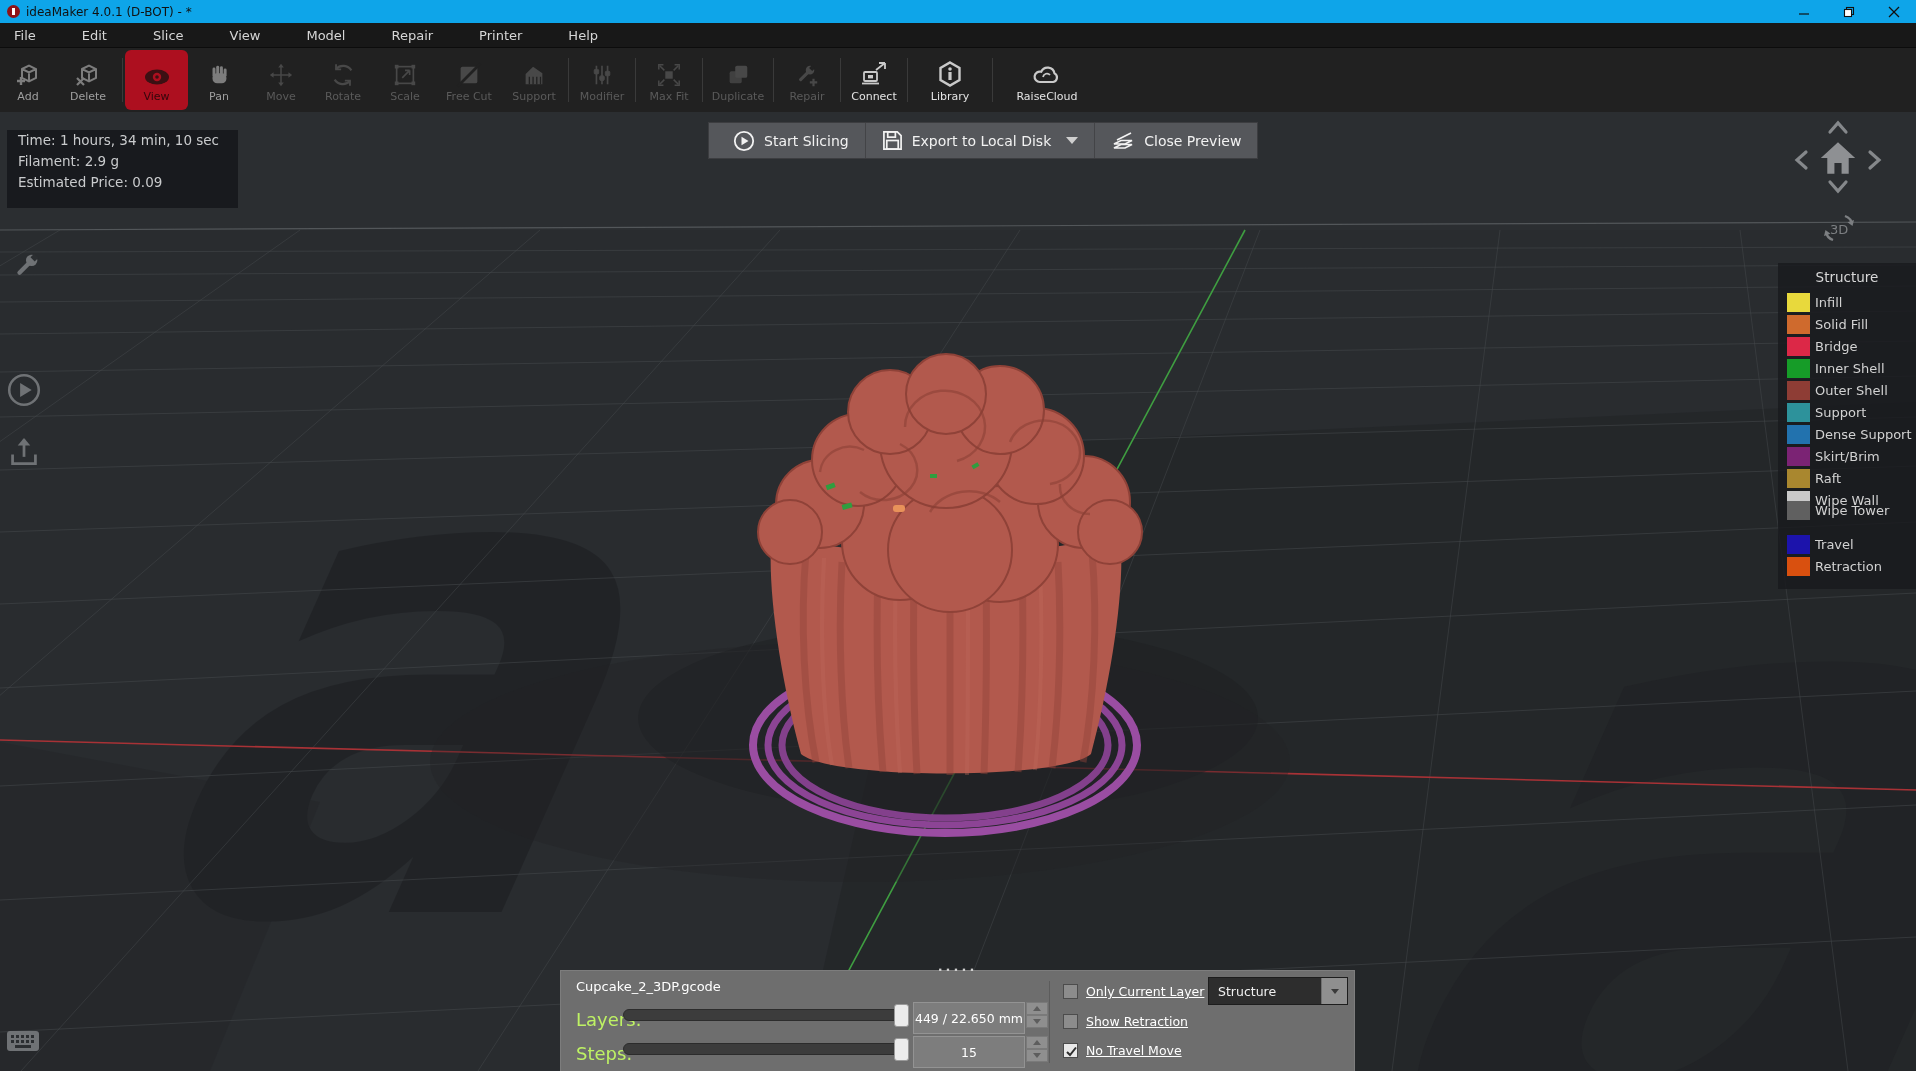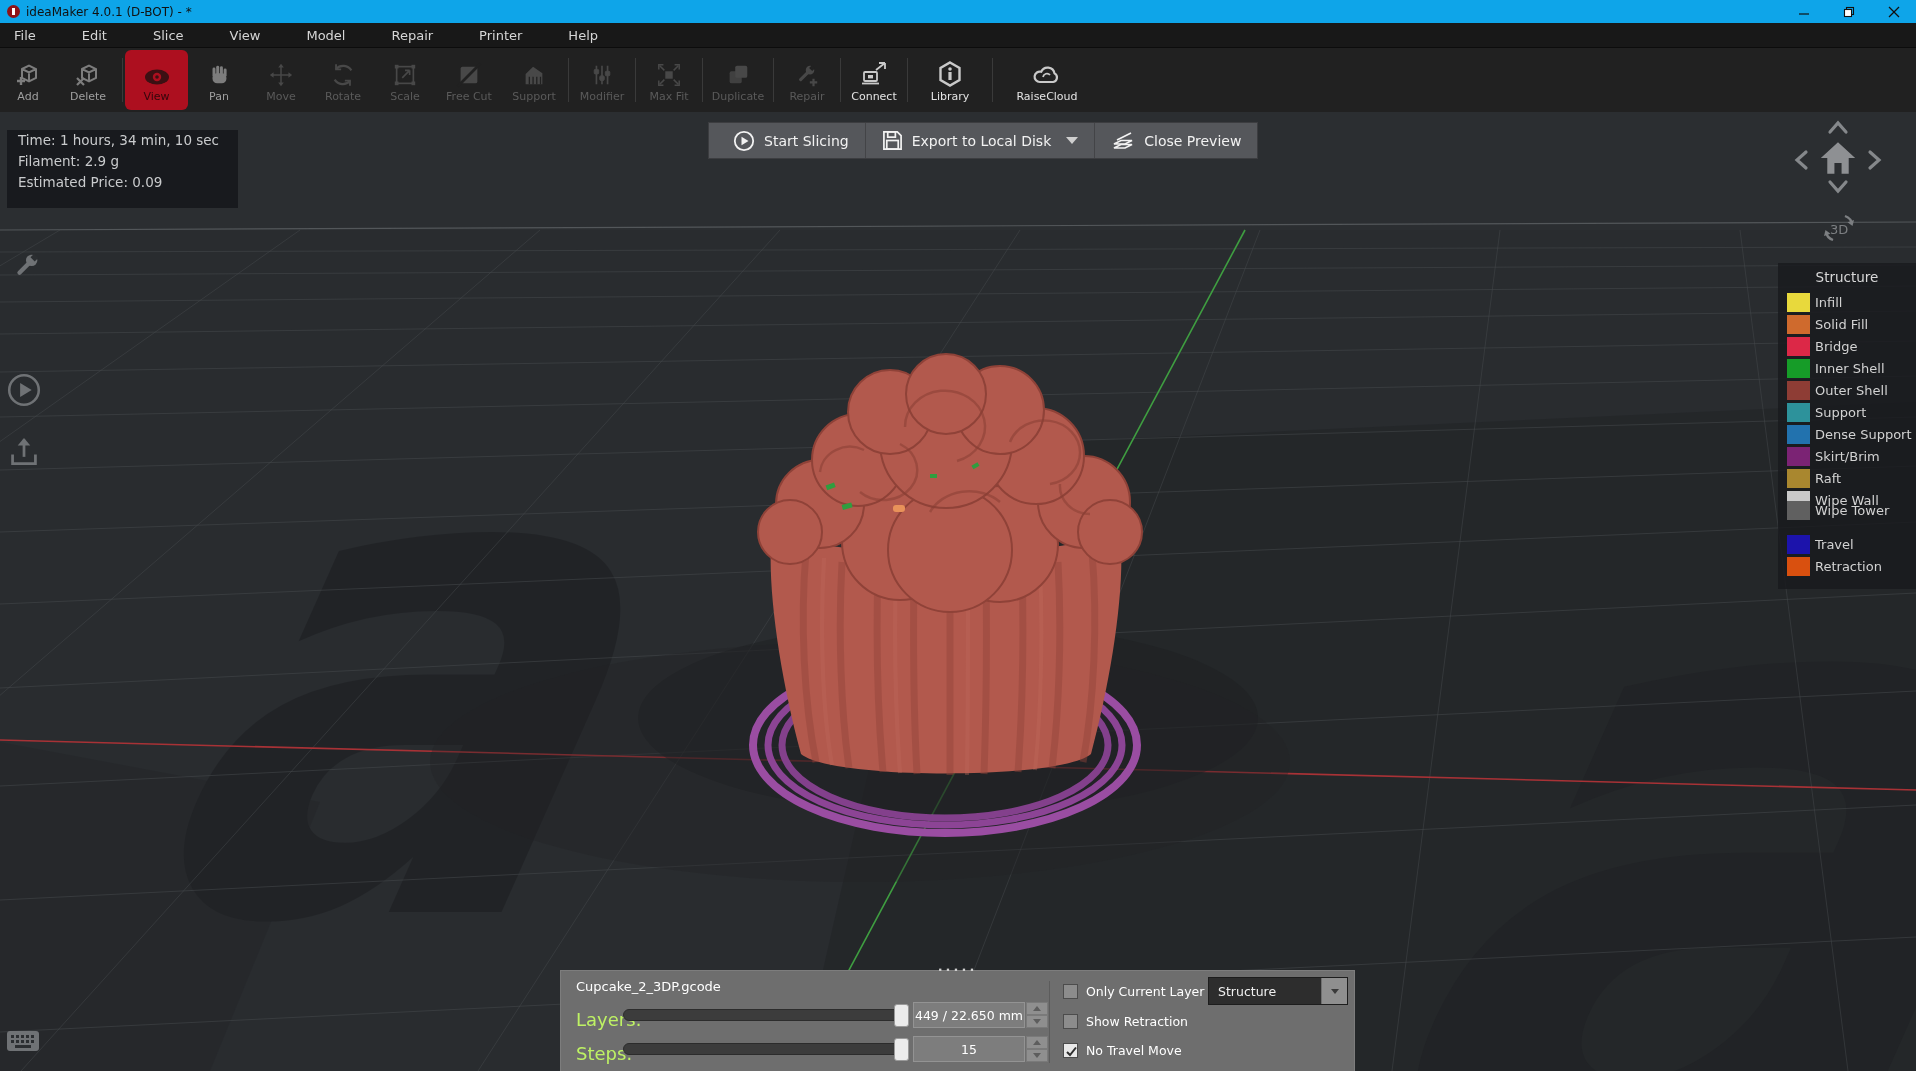--- a/index.html
+++ b/index.html
@@ -76,36 +76,36 @@
   .bpanel { position:absolute; left:560px; top:858px; width:795px; height:101px; background:#6e6e6e;
             border:1px solid #7d7d7d; border-bottom:none; }
   .dragdots { position:absolute; left:0; top:-12px; width:100%; text-align:center; color:#cfcfcf;
               font-size:13px; letter-spacing:3px; font-weight:bold; }
   .fname { position:absolute; left:15px; top:8px; font-size:13px; color:#fff; }
   .rowlabel { position:absolute; left:15px; font-size:18px; color:#bef264; }
   .slider { position:absolute; left:62px; width:285px; height:12px; background:#3c3c3c;
             border:1px solid #2c2c2c; border-radius:6px; }
   .shandle { position:absolute; right:-2px; top:-6px; width:15px; height:23px; background:#ececec;
              border:1px solid #9a9a9a; border-radius:3px; }
-  .spinbox { position:absolute; left:352px; width:112px; height:26px; background:#7d7d7d;
+  .spinbox { position:absolute; left:352px; width:112px; height:32px; background:#7d7d7d;
              border:1px solid #939393; display:flex; align-items:center; justify-content:center;
              color:#fff; font-size:12.5px; }
   .spinarrows { position:absolute; left:465px; width:22px; height:26px; display:flex; flex-direction:column; }
   .spinarrows .sa { flex:1; background:#8f8f8f; border:1px solid #7a7a7a; display:flex;
                     align-items:center; justify-content:center; }
   .tri-up { width:0; height:0; border-left:4px solid transparent; border-right:4px solid transparent;
             border-bottom:5px solid #5d5d5d; }
   .tri-dn { width:0; height:0; border-left:4px solid transparent; border-right:4px solid transparent;
             border-top:5px solid #5d5d5d; }
   .vsep { position:absolute; left:488px; top:10px; bottom:8px; width:1px; background:#5c5c5c; }
   .chkrow { position:absolute; left:502px; display:flex; align-items:center; gap:8px; }
   .chk { width:15px; height:15px; background:#8c8c8c; border:1px solid #4c4c4c; position:relative; }
   .chk.checked { background:#e9e9e9; }
   .chk svg { position:absolute; left:1px; top:1px; }
-  .chklabel { font-size:12.5px; color:#fff; white-space:nowrap; }
+  .chklabel { font-size:12.5px; color:#fff; white-space:nowrap;text-decoration:underline; }
   .dropdown { position:absolute; left:647px; top:6px; width:140px; height:28px; background:#2d2d2d;
               border:1px solid #1d1d1d; display:flex; align-items:center; }
   .dropdown .dval { color:#f0f0f0; font-size:12.5px; padding-left:9px; flex:1; }
   .dropdown .dbtn { width:26px; height:100%; background:#8f8f8f; border-left:1px solid #6f6f6f;
                     display:flex; align-items:center; justify-content:center; }
   .dropdown .dbtn .tri-dn { border-top-color:#3a3a3a; }
 </style>
 </head>
 <body>
 

